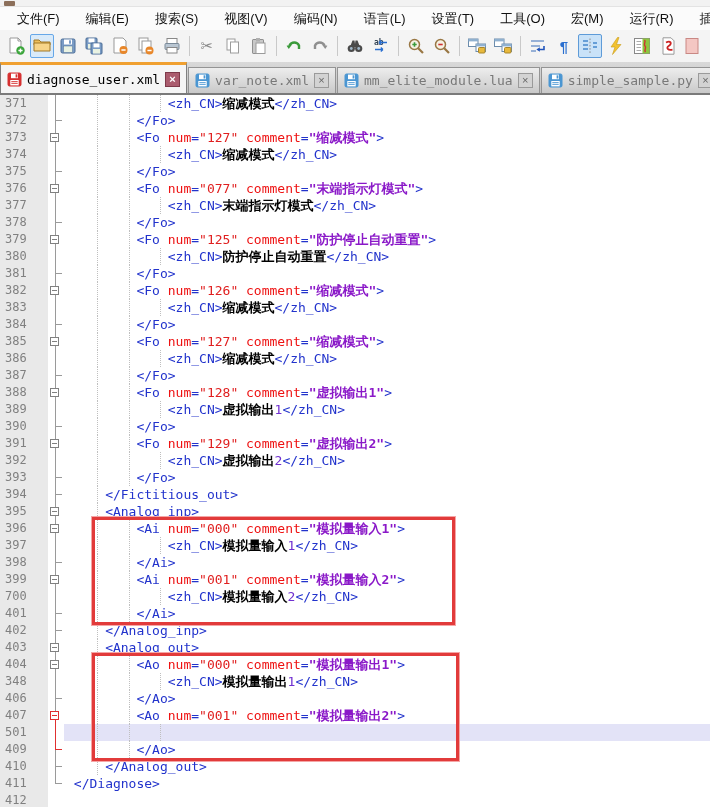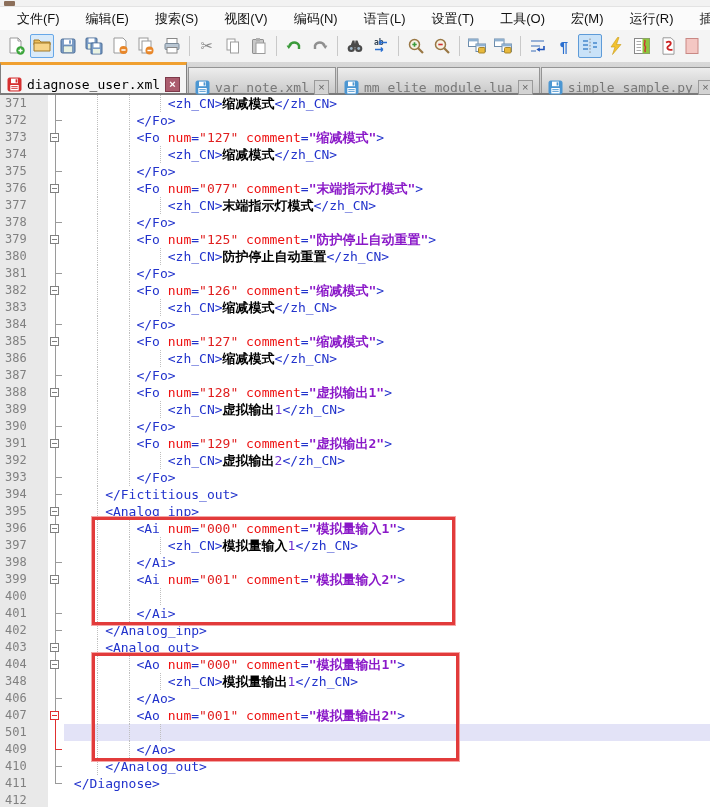--- a/index.html
+++ b/index.html
@@ -22,21 +22,21 @@
   .tbtn svg{width:20px;height:20px;display:block;}
   .tbtn.hover{background:#D9EAF9;border-color:#66A7E8;}
   .tbtn.active{background:#C9E2F8;border-color:#5E9BD8;}
   .tbtn .glyph{font-size:15px;line-height:1;color:#8A8A8A;font-family:"DejaVu Sans",sans-serif;}
   .tbtn .pil{color:#2A6FD0;font-weight:bold;font-size:15px;}
   .tsep{width:1px;height:20px;background:#C9C9C9;margin:0 4px;}
 
   
   .tabbar{height:33px;background:linear-gradient(#D9D9D9,#C2C2C2);border-bottom:2px solid #7A7A7A;
     display:flex;align-items:flex-end;box-sizing:border-box;}
-  .tab{display:flex;align-items:flex-start;gap:5px;padding:12px 6px;height:26px;box-sizing:border-box;
+  .tab{display:flex;align-items:center;gap:5px;padding:12px 6px;height:26px;box-sizing:border-box;
     background:linear-gradient(#EDEDED,#C9C9C9);border:1px solid #949494;border-bottom:none;
     font-family:"DejaVu Sans Mono",monospace;font-size:13px;color:#787878;margin-right:1px;position:relative;}
   .tab.active{height:31px;background:#F5F5F5;color:#000;border-color:#808080;border-top:3px solid #F0A030;}
   .tab .x{width:13px;height:13px;display:flex;align-items:center;justify-content:center;font-size:11px;line-height:1;
     background:#D3D3D3;border:1px solid #9A9A9A;color:#666;font-family:"Liberation Sans",sans-serif;}
   .tab.active .x{background:#AB5C6E;border-color:#7E3A4A;color:#fff;font-weight:bold;}
   .tab svg{width:15px;height:15px;display:block;}
 
   
   .editor{position:relative;height:744px;background:#fff;overflow:hidden;
@@ -530,25 +530,25 @@
       </div>
       <div class="row">
         <div class="gut">399</div>
         <div class="fold">
           <div class="vline"></div>
           <div class="fbox"></div>
         </div>
         <div class="lb"><div class="guide" style="left: 33.32px;"></div><div class="guide" style="left: 64.64px;"></div><span class="code">         <span class="tk-t">&lt;Ai</span><span> </span><span class="tk-a">num</span><span class="tk-q">=</span><span class="tk-n">"001"</span><span> </span><span class="tk-a">comment</span><span class="tk-q">=</span><span class="tk-v">"模拟量输入2"</span><span class="tk-t">&gt;</span></span></div>
       </div>
       <div class="row">
-        <div class="gut">400</div>
-        <div class="fold">
-          <div class="vline"></div>
-        </div>
-        <div class="lb"><div class="guide" style="left: 33.32px;"></div><div class="guide" style="left: 64.64px;"></div><div class="guide" style="left: 95.96px;"></div></div>
+        <div class="gut">700</div>
+        <div class="fold">
+          <div class="vline"></div>
+        </div>
+        <div class="lb"><div class="guide" style="left: 33.32px;"></div><div class="guide" style="left: 64.64px;"></div><div class="guide" style="left: 95.96px;"></div><span class="code">             <span class="tk-t">&lt;zh_CN&gt;</span><span class="tk-x">模拟量输入</span><span class="tk-d">2</span><span class="tk-t">&lt;/zh_CN&gt;</span></span></div>
       </div>
       <div class="row">
         <div class="gut">401</div>
         <div class="fold">
           <div class="vline"></div>
           <div class="ftick"></div>
         </div>
         <div class="lb"><div class="guide" style="left: 33.32px;"></div><div class="guide" style="left: 64.64px;"></div><span class="code">         <span class="tk-t">&lt;/Ai&gt;</span></span></div>
       </div>
       <div class="row">

